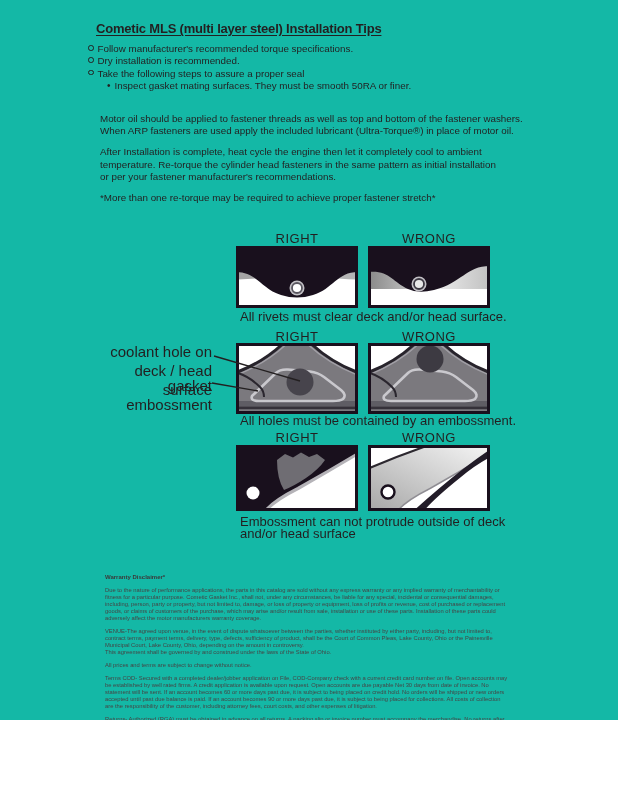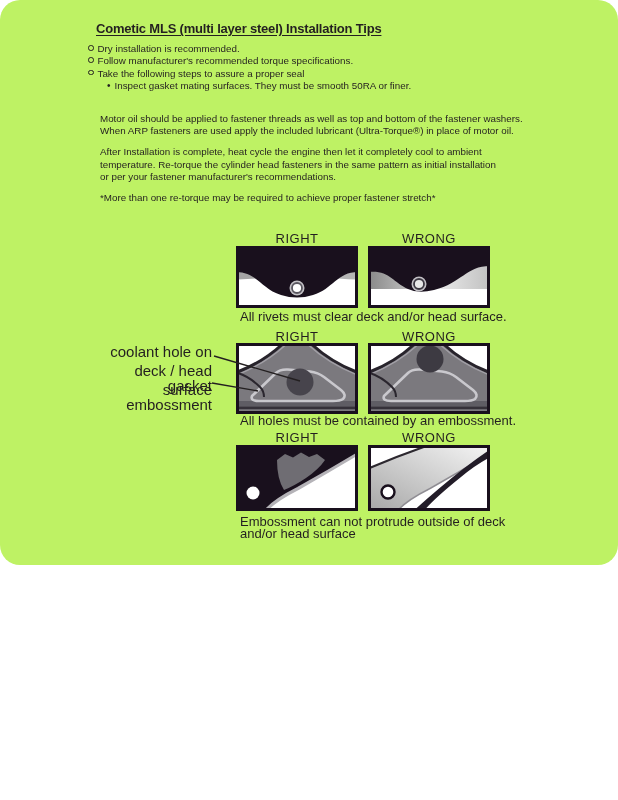--- a/index.html
+++ b/index.html
@@ -1,18 +1,18 @@
 <!DOCTYPE html>
 <html><head>
 <meta charset="utf-8">
 <style>
   html,body{margin:0;padding:0;background:#fff;}
   .page{
-    position:relative;width:618px;height:565px;background:#bef264;overflow:hidden;
-    font-family:"Liberation Sans", sans-serif;color:#231f20;border-radius:20px;
+    position:relative;width:618px;height:720px;background:#14b8a6;overflow:hidden;
+    font-family:"Liberation Sans", sans-serif;color:#231f20;
   }
   .title{
     position:absolute;left:96px;top:21px;margin:0;
     font-size:13px;font-weight:700;letter-spacing:-0.2px;
     text-decoration:underline;text-underline-offset:2px;
   }
   .bullets{position:absolute;left:88px;top:43px;width:470px;font-size:9.8px;line-height:12.4px;}
   .b-row{white-space:nowrap;}
   .b-marker{display:inline-block;width:3.5px;height:3.5px;border:1px solid #231f20;border-radius:50%;margin-right:4px;vertical-align:1.5px;}
   .b-sub{padding-left:19px;}
@@ -36,22 +36,22 @@
   svg{display:block;}
 </style>
 </head>
 <body>
 
 <div class="page">
 
   <h1 class="title">Cometic MLS (multi layer steel) Installation Tips</h1>
 
   <div class="bullets">
+    <div class="b-row"><span class="b-marker"></span><span>Follow manufacturer's recommended torque specifications.</span></div>
     <div class="b-row"><span class="b-marker"></span><span>Dry installation is recommended.</span></div>
-    <div class="b-row"><span class="b-marker"></span><span>Follow manufacturer's recommended torque specifications.</span></div>
     <div class="b-row"><span class="b-marker"></span><span>Take the following steps to assure a proper seal</span></div>
     <div class="b-row b-sub"><span class="dot">•</span><span>Inspect gasket mating surfaces.  They must be smooth 50RA or finer.</span></div>
   </div>
 
   <div class="diesel">
     <p class="pre">Motor oil should be applied to fastener threads as well as top and bottom of the fastener washers.
 When ARP fasteners are used apply the included lubricant (Ultra-Torque®) in place of motor oil.</p>
     <p class="pre">After Installation is complete, heat cycle the engine then let it completely cool to ambient
 temperature. Re-torque the cylinder head fasteners in the same pattern as initial installation
 or per your fastener manufacturer's recommendations.</p>

